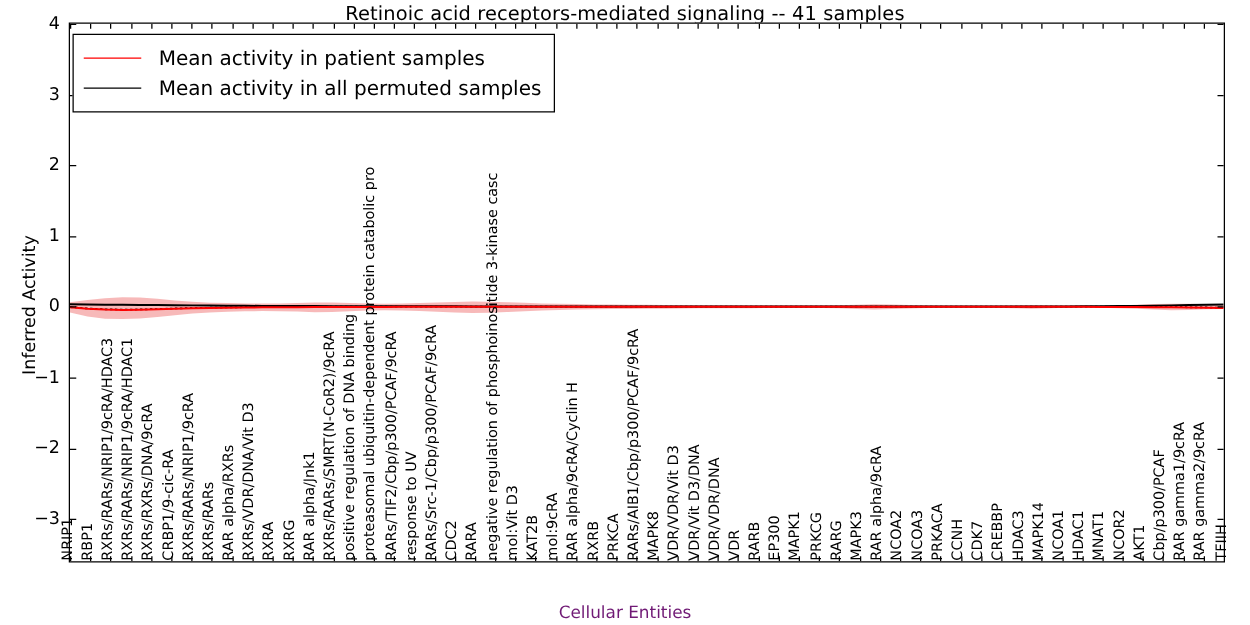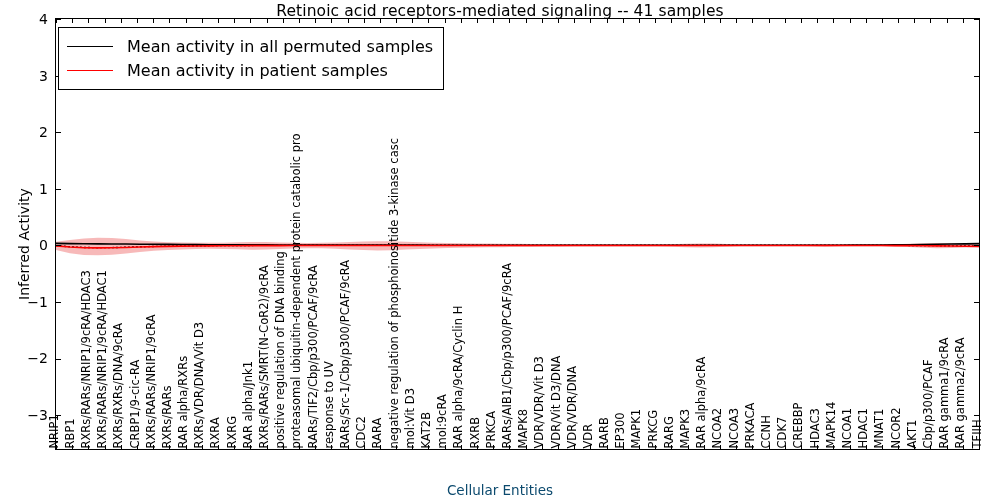--- a/index.html
+++ b/index.html
@@ -18,21 +18,21 @@
   .ytick{position:absolute;right:1002px;width:60px;text-align:right;font-size:14px;color:#000;
          transform:translateY(-50%);}
   .ytickmark{position:absolute;left:0;width:5px;height:1px;background:#000;}
   .ytickmark.r{left:auto;right:0;}
   #ylabel{position:absolute;font-size:14px;color:#000;white-space:nowrap;
           transform:rotate(-90deg);transform-origin:0 0;left:16px;top:300px;}
 
   
   .xtickmark{position:absolute;bottom:0;width:1px;height:4px;background:#000;}
   .xtickmark.t{bottom:auto;top:0;}
-  #xlabel{position:absolute;left:0;top:482px;width:1000px;text-align:center;font-size:13.5px;color:#0c4a6e;}
+  #xlabel{position:absolute;left:0;top:482px;width:1000px;text-align:center;font-size:13.5px;color:#701a75;}
 
   
   #xcats{position:absolute;left:55px;top:18px;width:925px;height:432px;pointer-events:none;}
   .xcat{position:absolute;bottom:0;font-size:11.5px;color:#000;white-space:nowrap;
         transform-origin:left bottom;transform:rotate(-90deg) translateX(2px);
         line-height:1;}
 
   
   #legend{position:absolute;left:58px;top:27px;border:1px solid #000;background:#fff;
           padding:6px 10px 7px 8px;z-index:6;}
@@ -265,22 +265,22 @@
       <div class="xcat" style="left: 878.9px;">Cbp/p300/PCAF</div>
       <div class="xcat" style="left: 895.1px;">RAR gamma1/9cRA</div>
       <div class="xcat" style="left: 911.3px;">RAR gamma2/9cRA</div>
       <div class="xcat" style="left: 927.5px;">TFIIH</div>
     </div>
 
   <div id="xlabel">Cellular Entities</div>
 
   <div id="legend">
     <div class="legrow">
+      <span class="legline red"></span>
+      <span class="legtxt">Mean activity in patient samples</span>
+    </div>
+    <div class="legrow">
       <span class="legline"></span>
       <span class="legtxt">Mean activity in all permuted samples</span>
     </div>
-    <div class="legrow">
-      <span class="legline red"></span>
-      <span class="legtxt">Mean activity in patient samples</span>
-    </div>
   </div>
 
 </div>
 
 </body></html>

